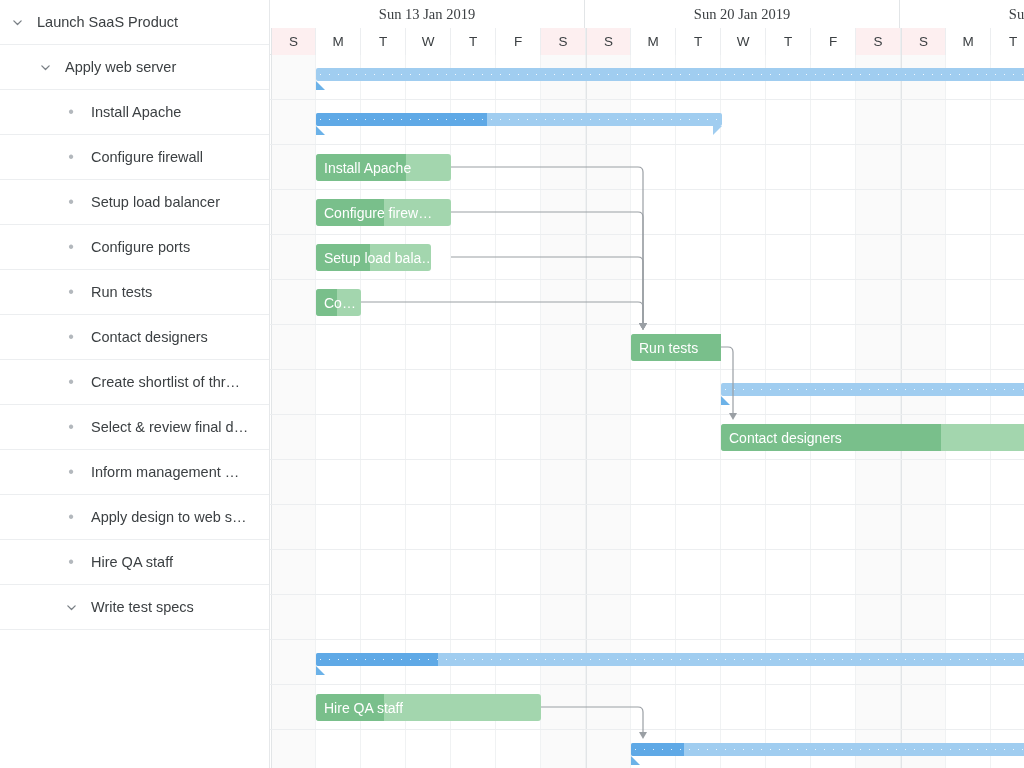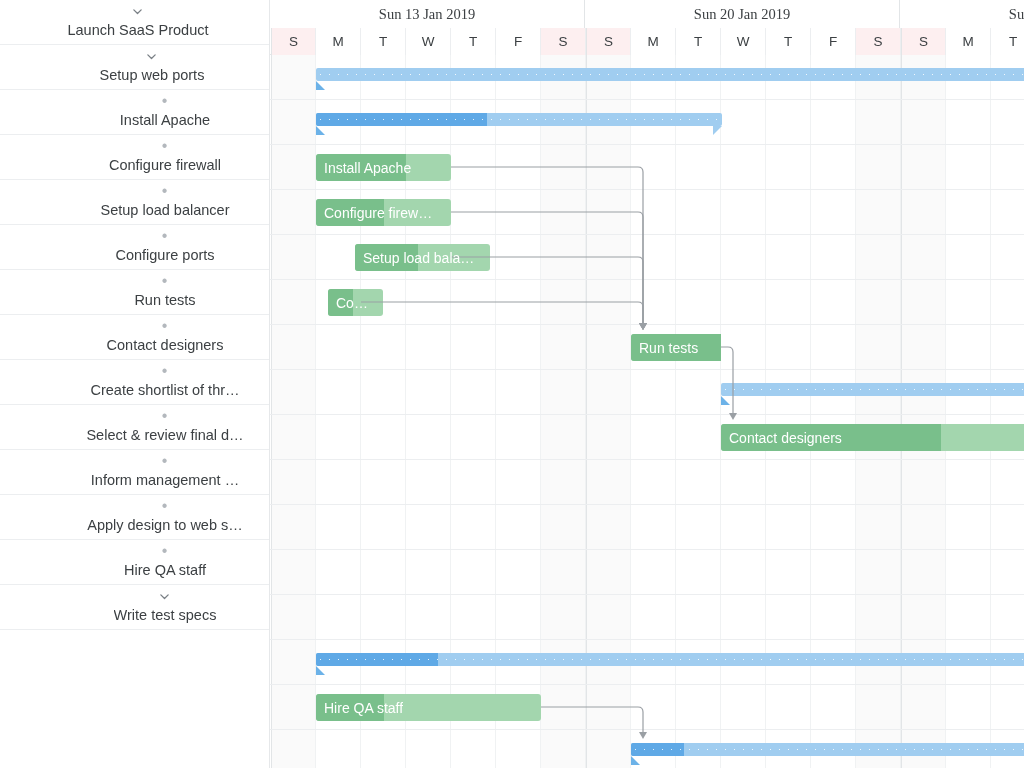--- a/index.html
+++ b/index.html
@@ -31,21 +31,20 @@
   }
   #left-header .hdr-title {
     font-size: 14.5px; color: #3c4043; font-weight: 400;
   }
   .name-row {
     height: 45px;
     border-bottom: 1px solid #eceef0;
     display: flex; align-items: center;
     background: #fff;
     white-space: nowrap;
-    flex-direction: column;
   }
   .name-row .twisty {
     width: 22px; height: 22px;
     flex: 0 0 22px;
     display: flex; align-items: center; justify-content: center;
     color: #7a8086;
   }
   .name-row .twisty svg { display: block; }
   .name-row .bullet {
     width: 22px; flex: 0 0 22px;
@@ -178,21 +177,21 @@
             </svg>
           </span>
           <span class="label lbl-gap">Launch SaaS Product</span>
         </div>
         <div class="name-row ind-1">
           <span class="twisty">
             <svg width="13" height="13" viewBox="0 0 16 16" fill="none" stroke="currentColor" stroke-width="1.6" stroke-linecap="round" stroke-linejoin="round">
               <polyline points="3.5,6 8,10.5 12.5,6"></polyline>
             </svg>
           </span>
-          <span class="label lbl-gap">Setup web ports</span>
+          <span class="label lbl-gap">Apply web server</span>
         </div>
         <div class="name-row ind-2">
           <span class="bullet">•</span>
           <span class="label lbl-gap">Install Apache</span>
         </div>
         <div class="name-row ind-2">
           <span class="bullet">•</span>
           <span class="label lbl-gap">Configure firewall</span>
         </div>
         <div class="name-row ind-2">
@@ -303,26 +302,26 @@
           <div class="bar task" style="left: 46px; width: 135px; top: 99px;">
             <div class="bar-fill" style="width: 67%;"></div>
             <div class="bar-label" style="max-width: 123px;">Install Apache</div>
           </div>
           <div class="row-line" style="top: 135px;"></div>
           <div class="bar task" style="left: 46px; width: 135px; top: 144px;">
             <div class="bar-fill" style="width: 50%;"></div>
             <div class="bar-label" style="max-width: 123px;">Configure firew…</div>
           </div>
           <div class="row-line" style="top: 180px;"></div>
-          <div class="bar task" style="left: 46px; width: 135px; top: 189px; margin-left: 39px;">
+          <div class="bar task" style="left: 46px; width: 115px; top: 189px;">
             <div class="bar-fill" style="width: 47%;"></div>
             <div class="bar-label" style="max-width: 123px;">Setup load bala…</div>
           </div>
           <div class="row-line" style="top: 225px;"></div>
-          <div class="bar task" style="left: 46px; width: 55px; top: 234px; margin-left: 12px;">
+          <div class="bar task" style="left: 46px; width: 45px; top: 234px;">
             <div class="bar-fill" style="width: 46%;"></div>
             <div class="bar-label" style="max-width: 33px;">Co…</div>
           </div>
           <div class="row-line" style="top: 270px;"></div>
           <div class="bar task" style="left: 361px; width: 90px; top: 279px;">
             <div class="bar-fill" style="width: 100%;"></div>
             <div class="bar-label" style="max-width: 78px;">Run tests</div>
           </div>
           <div class="row-line" style="top: 315px;"></div>
           <div class="bar summary" style="left: 451px; width: 355px; top: 328px;">

